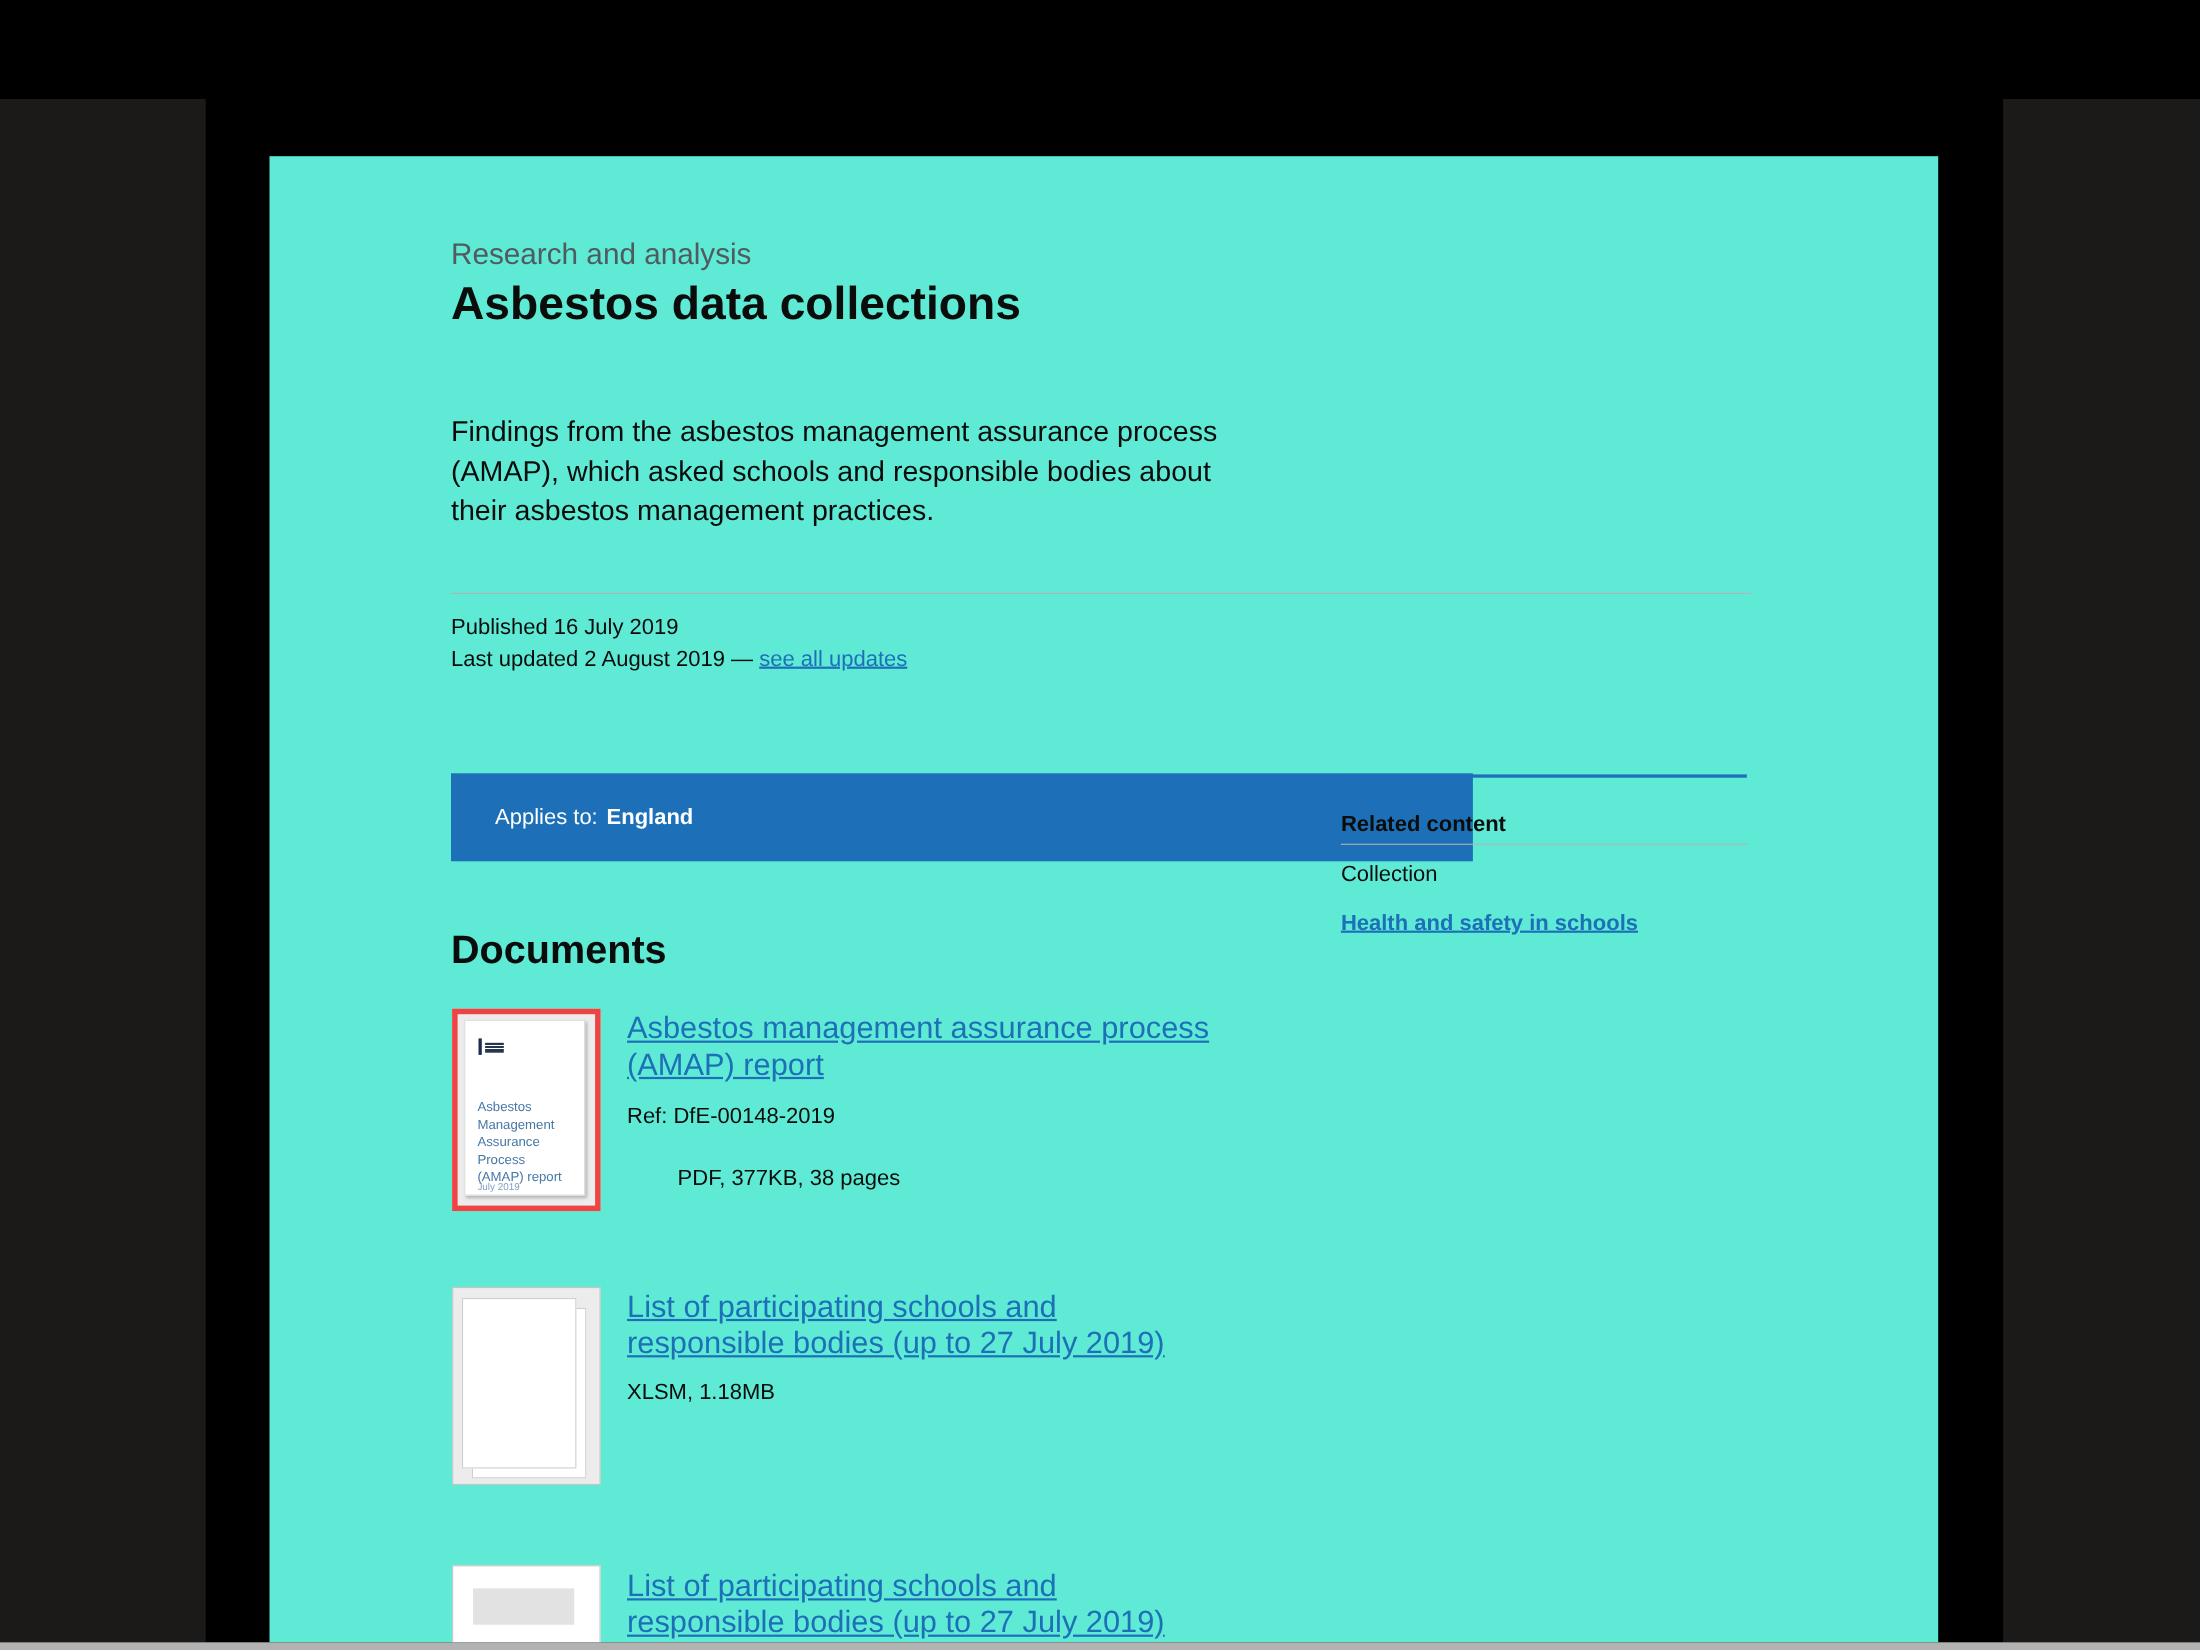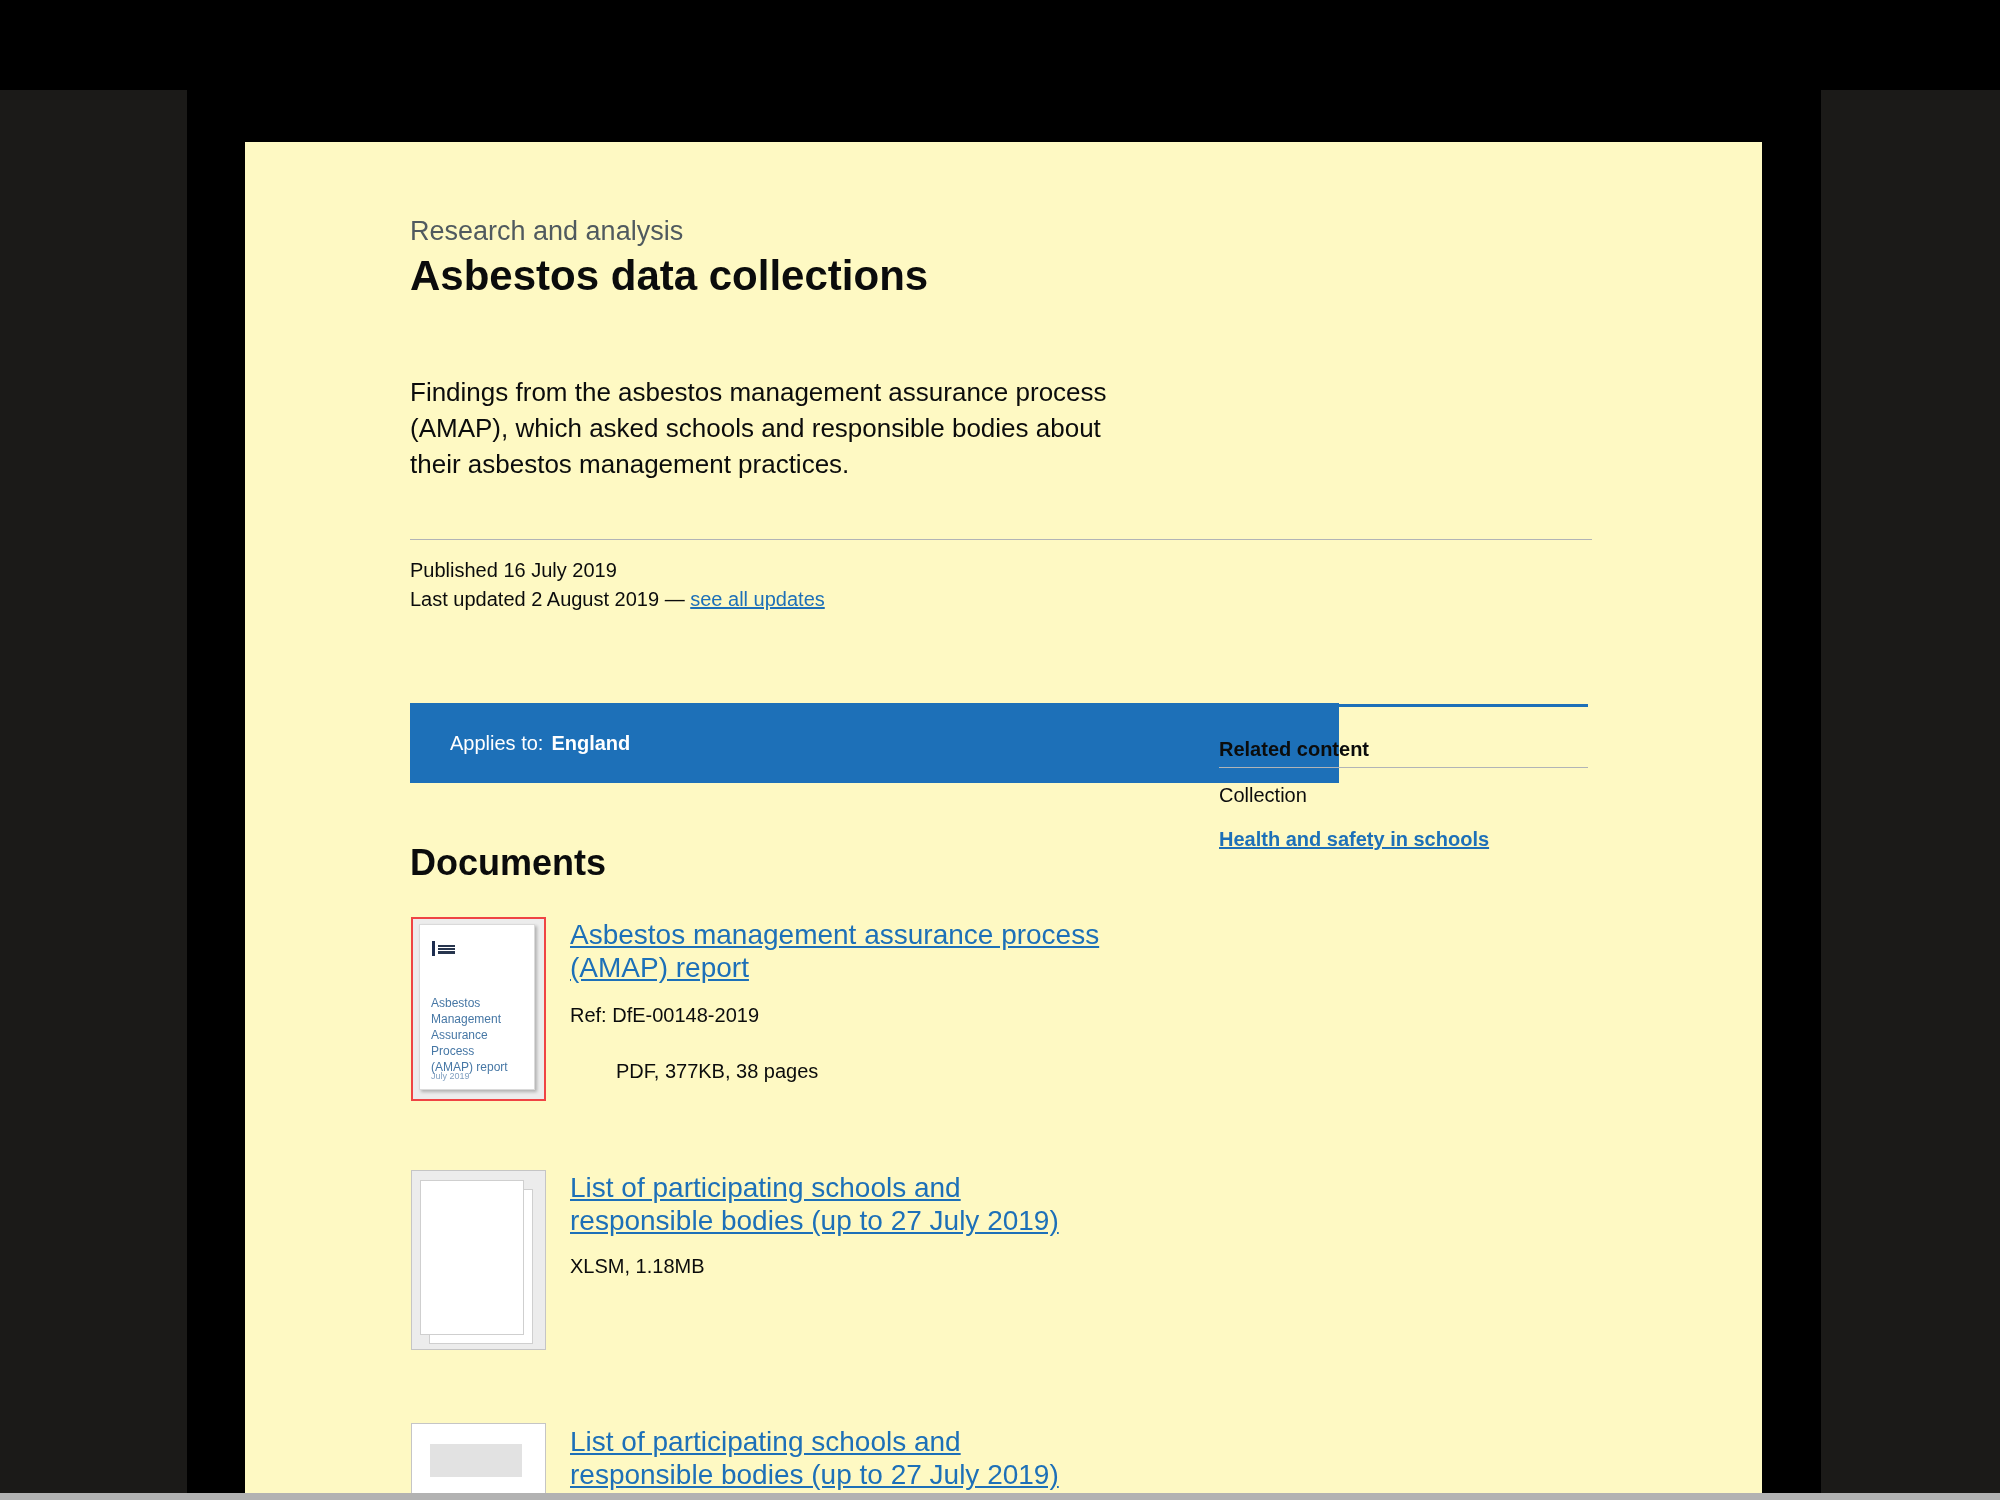--- a/index.html
+++ b/index.html
@@ -6,21 +6,21 @@
   .screen {
     position:relative; width:2000px; height:1500px; overflow:hidden;
     background:#000; font-family:"Liberation Sans","DejaVu Sans",sans-serif;
     color:#0b0c0c;
   }
   .side-gray { position:absolute; top:90px; height:1403px; background:#1b1a18; }
   .side-gray.left  { left:0; width:187px; }
   .side-gray.right { left:1821px; width:179px; }
   .bottom-strip { position:absolute; left:0; top:1493px; width:2000px; height:7px; background:#b2b2b2; }
 
-  .page { position:absolute; left:245px; top:142px; width:1517px; height:1351px; background:#fef9c3; overflow:hidden; }
+  .page { position:absolute; left:245px; top:142px; width:1517px; height:1351px; background:#5eead4; overflow:hidden; }
 
   .caption { position:absolute; left:165px; top:74px; font-size:27px; color:#505a5f; }
   .title   { position:absolute; left:165px; top:110px; margin:0; font-size:42px; font-weight:bold; color:#0b0c0c; }
   .lead    { position:absolute; left:165px; top:232px; margin:0; width:790px;
              font-size:26px; line-height:36px; white-space:pre-line; }
 
   .hr { position:absolute; left:165px; top:397px; width:1182px; height:1px; background:#b1b4b6; }
 
   .meta { position:absolute; left:165px; top:414px; font-size:20px; line-height:29px; }
   .link { color:#1d70b8; text-decoration:underline; }
@@ -39,21 +39,21 @@
   .sb-link    { position:absolute; left:0; top:124px; font-size:20px; font-weight:bold; color:#1d70b8; text-decoration:underline; }
 
   .docs-heading { position:absolute; left:165px; top:700px; margin:0; font-size:36px; font-weight:bold; }
 
   .doc-title { position:absolute; left:325px; font-size:28px; line-height:33px; color:#1d70b8;
                text-decoration:underline; white-space:pre-line; }
   .doc-meta  { position:absolute; left:325px; font-size:20px; }
 
   
   .thumb { position:absolute; left:166px; width:135px; box-sizing:border-box; }
-  .thumb-1 { top:775px; height:184px; background:#ececec; border:2px solid #ef4444; }
+  .thumb-1 { top:775px; height:184px; background:#ececec; border:5px solid #ef4444; }
   .thumb-1 .cover { position:absolute; left:6px; top:5px; right:9px; bottom:9px; background:#fff;
                     border:1px solid #dadada; box-shadow:2px 2px 3px rgba(0,0,0,0.25); }
   .logo { position:absolute; left:12px; top:16px; width:24px; height:15px; }
   .logo-bar { position:absolute; left:0; top:0; width:3px; height:15px; background:#1d2d50; }
   .logo-wave { position:absolute; left:6px; top:4px; width:17px; height:9px;
                background:repeating-linear-gradient(180deg,#27354e 0 2px,#ffffff 2px 3px,#27354e 3px 5px,#ffffff 5px 6px,#27354e 6px 9px); }
   .cover-text { position:absolute; left:11px; top:70px; font-size:12px; line-height:16px;
                 color:#4677a5; white-space:pre-line; }
   .cover-date { position:absolute; left:11px; top:146px; font-size:9px; color:#7f9fc0; }
 

